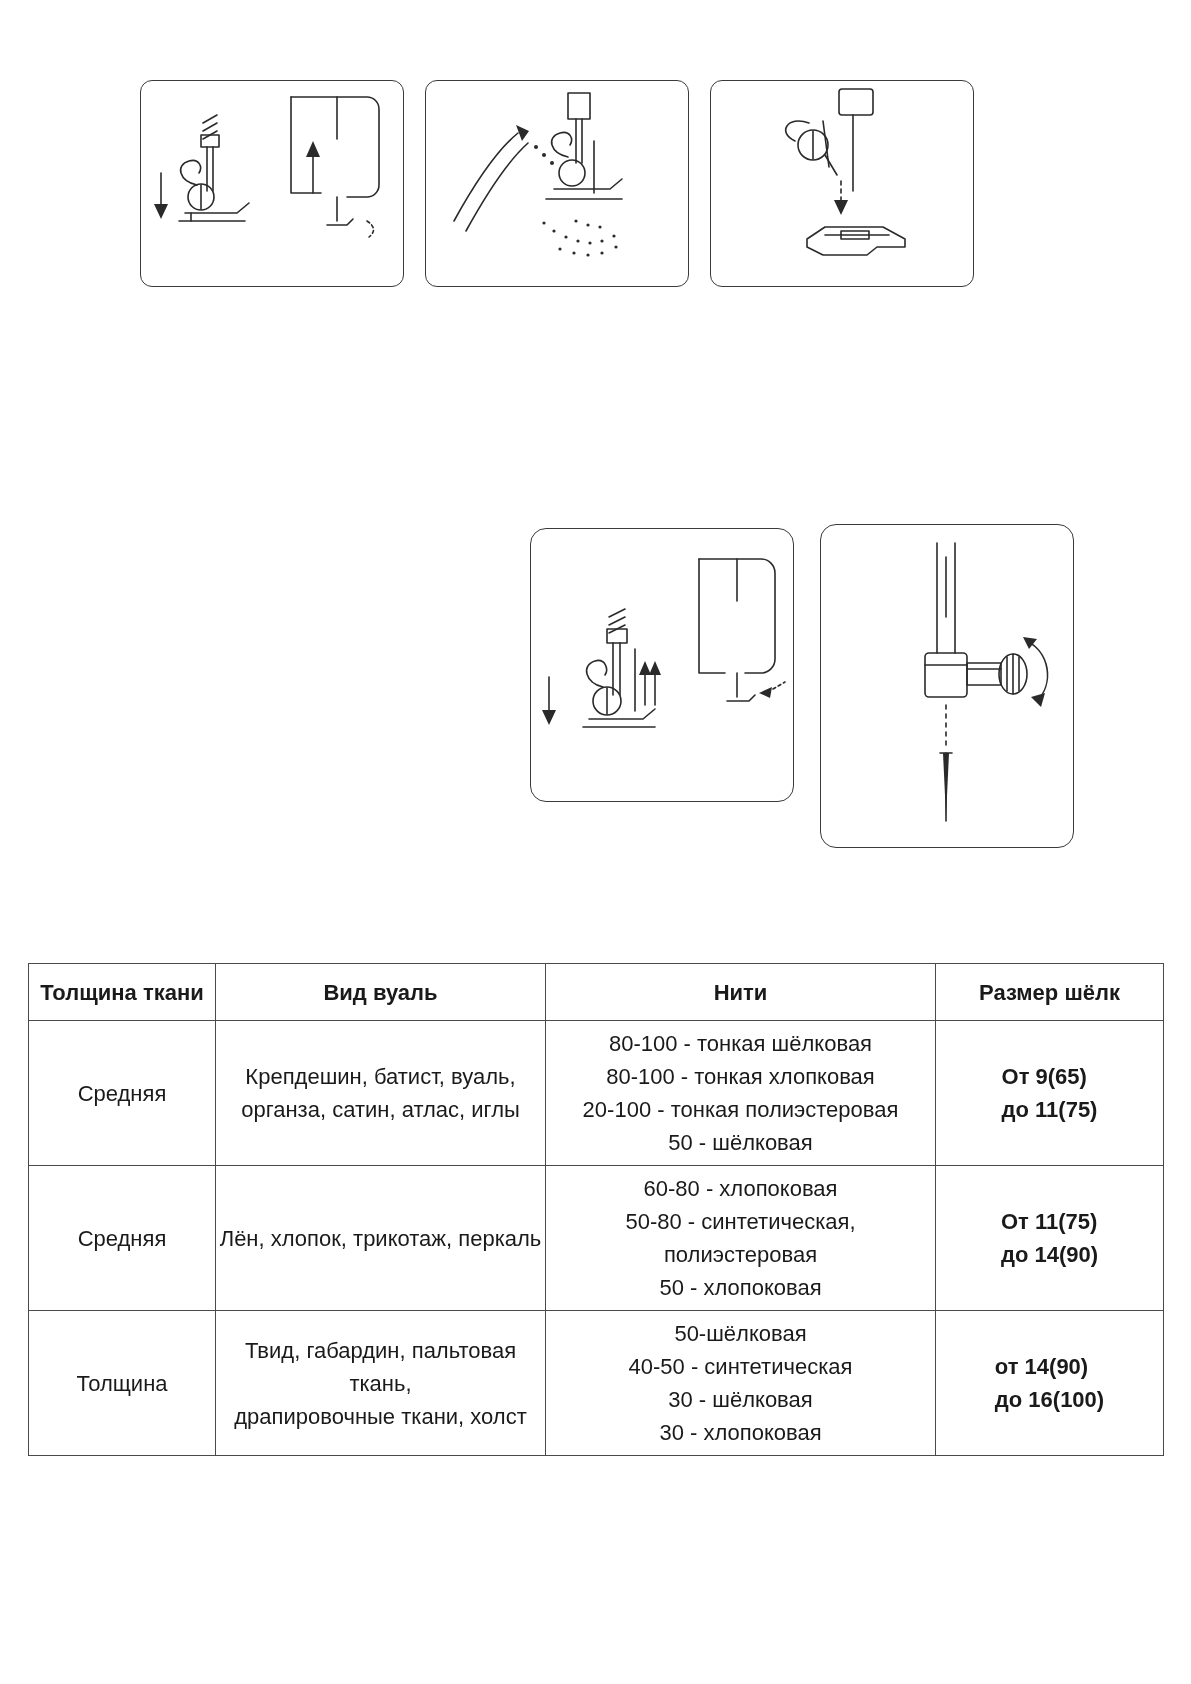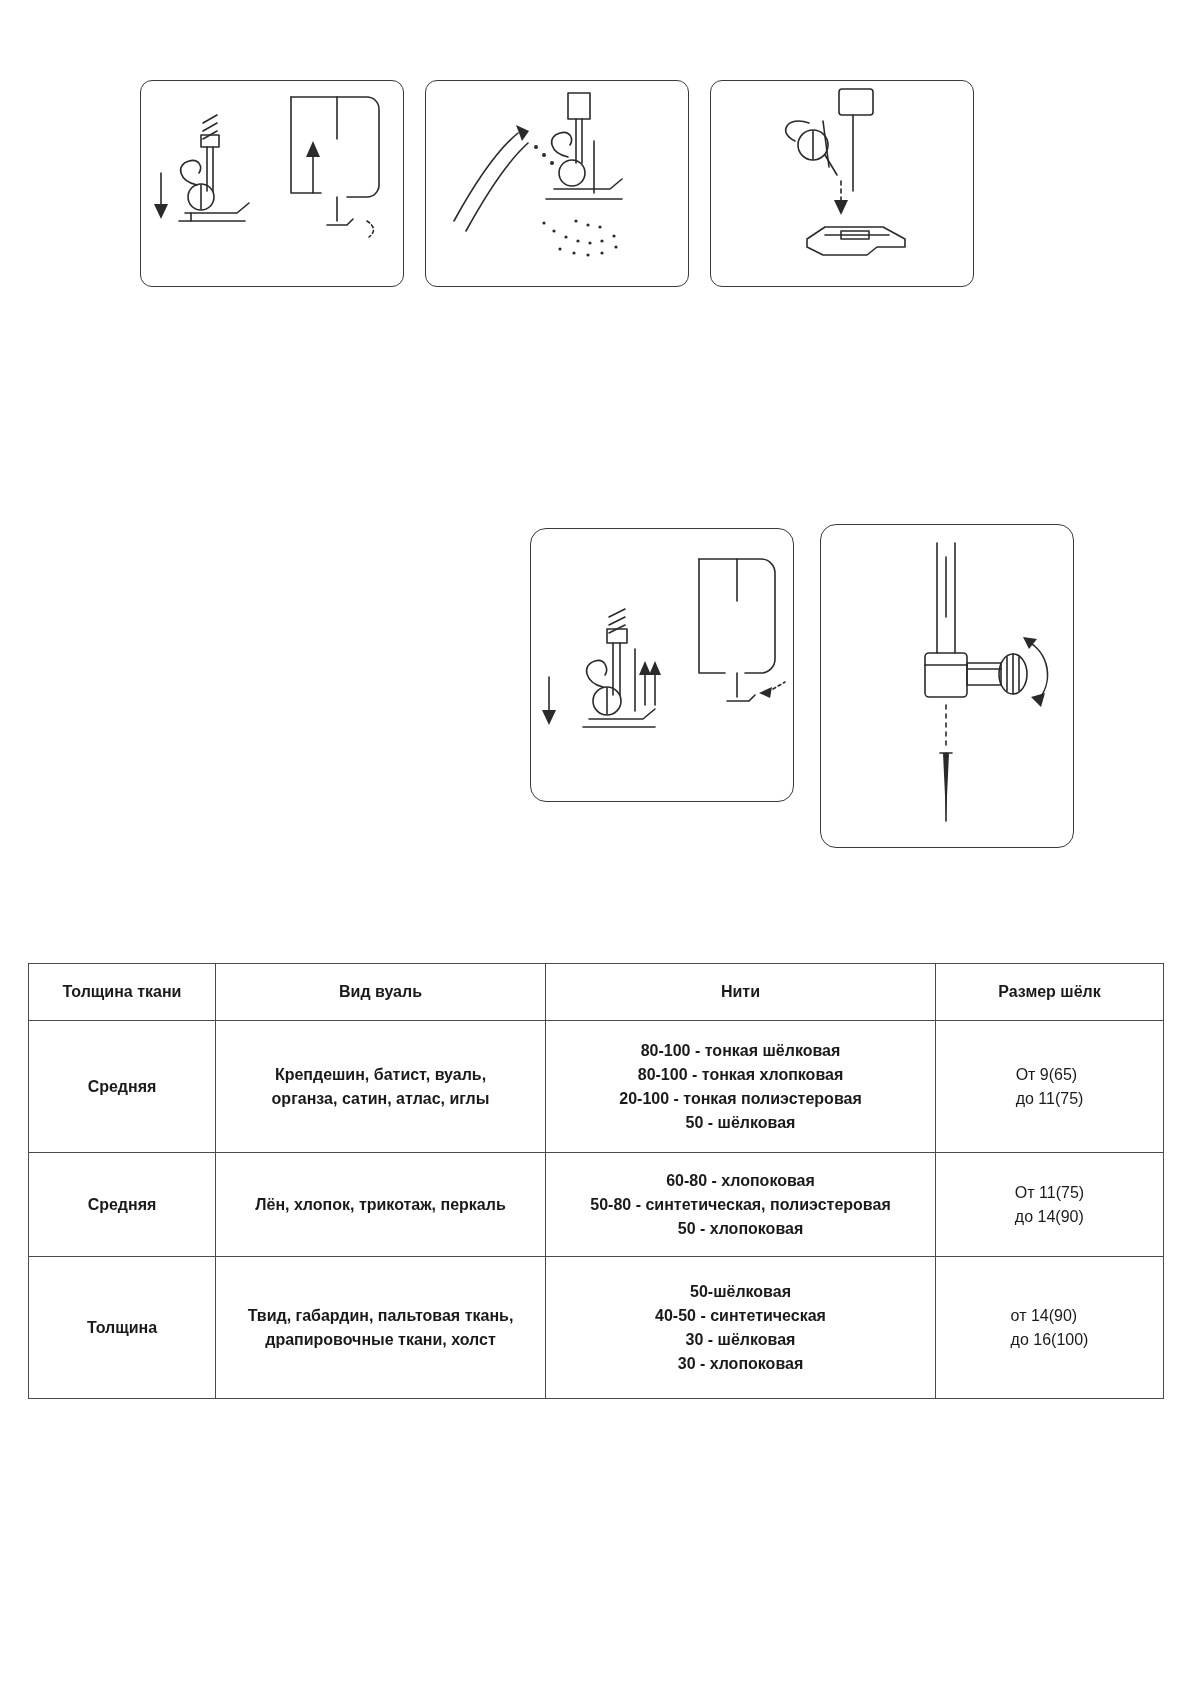--- a/index.html
+++ b/index.html
@@ -13,24 +13,24 @@
   #fig3{left:710px;top:80px;width:262px;height:205px;}
   #fig4{left:530px;top:528px;width:262px;height:272px;border-radius:16px;}
   #fig5{left:820px;top:524px;width:252px;height:322px;border-radius:16px;}
   .figbox svg{width:100%;height:100%;display:block;}
   .figbox svg *{stroke:#2a2a2a;stroke-width:1.6;fill:none;stroke-linecap:round;stroke-linejoin:round;}
   .figbox svg .f{fill:#2a2a2a;stroke:none;}
 
   
   table.spec{position:absolute;left:28px;top:963px;width:1135px;border-collapse:collapse;table-layout:fixed;}
   .spec th,.spec td{border:1.4px solid #4a4a4a;padding:6px 2px;vertical-align:middle;
-                    text-align:center;font-size:16px;line-height:1.5;}
+                    text-align:center;font-size:22px;line-height:1.5;}
   .spec th{font-weight:bold;height:44px;}
-  .preline{white-space:pre-line;font-weight:bold;}
-  td.needle{text-align:center;}
+  .preline{white-space:pre-line;}
+  td.needle{text-align:center;font-weight:bold;}
   td.needle span{display:inline-block;text-align:left;white-space:pre-line;}
   tr.r1{height:132px;} tr.r2{height:104px;} tr.r3{height:142px;}
 </style>
 </head>
 <body>
 
 <div class="page">
 
   <div class="figbox" id="fig1">
     <svg viewBox="0 0 262 205">

